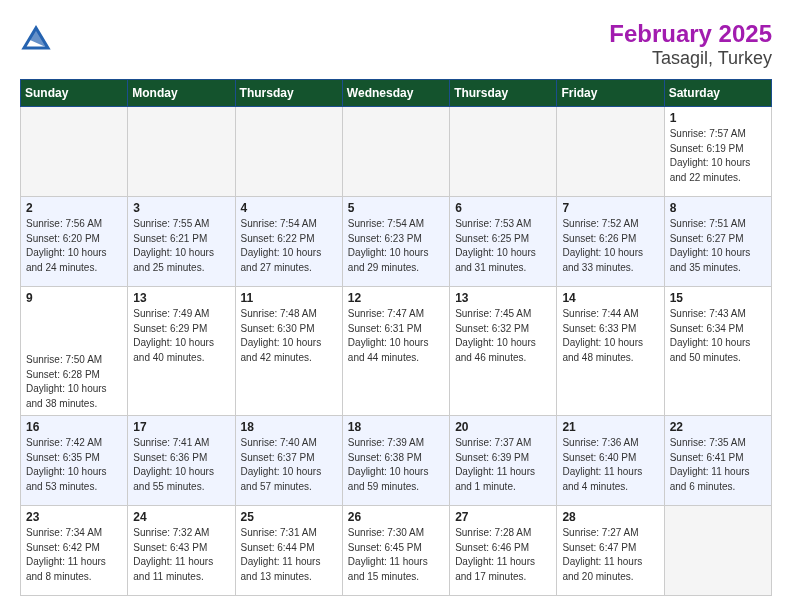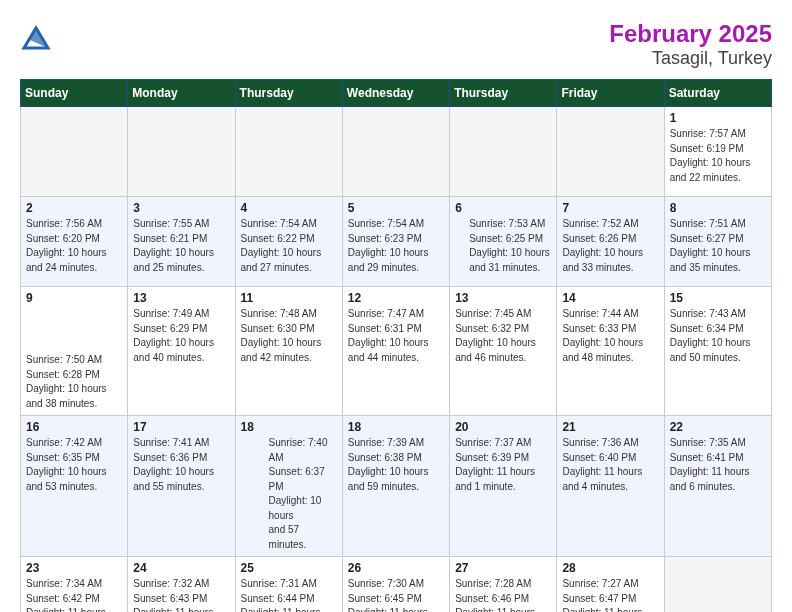--- a/index.html
+++ b/index.html
@@ -149,21 +149,21 @@
         </td>
         <td class="shade">
           <span class="day-num">5</span>
           <div class="day-info" style="white-space: pre-line;">Sunrise: 7:54 AM
 Sunset: 6:23 PM
 Daylight: 10 hours
 and 29 minutes.</div>
         </td>
         <td class="shade">
           <span class="day-num">6</span>
-          <div class="day-info" style="white-space: pre-line; margin-left: 14px;">Sunrise: 7:53 AM
+          <div class="day-info" style="white-space: pre-line;">Sunrise: 7:53 AM
 Sunset: 6:25 PM
 Daylight: 10 hours
 and 31 minutes.</div>
         </td>
         <td class="shade">
           <span class="day-num">7</span>
           <div class="day-info" style="white-space: pre-line;">Sunrise: 7:52 AM
 Sunset: 6:26 PM
 Daylight: 10 hours
 and 33 minutes.</div>
@@ -237,21 +237,21 @@
         </td>
         <td class="shade">
           <span class="day-num">17</span>
           <div class="day-info" style="white-space: pre-line;">Sunrise: 7:41 AM
 Sunset: 6:36 PM
 Daylight: 10 hours
 and 55 minutes.</div>
         </td>
         <td class="shade">
           <span class="day-num">18</span>
-          <div class="day-info" style="white-space: pre-line; margin-left: 28px;">Sunrise: 7:40 AM
+          <div class="day-info" style="white-space: pre-line;">Sunrise: 7:40 AM
 Sunset: 6:37 PM
 Daylight: 10 hours
 and 57 minutes.</div>
         </td>
         <td class="shade">
           <span class="day-num">18</span>
           <div class="day-info" style="white-space: pre-line;">Sunrise: 7:39 AM
 Sunset: 6:38 PM
 Daylight: 10 hours
 and 59 minutes.</div>

